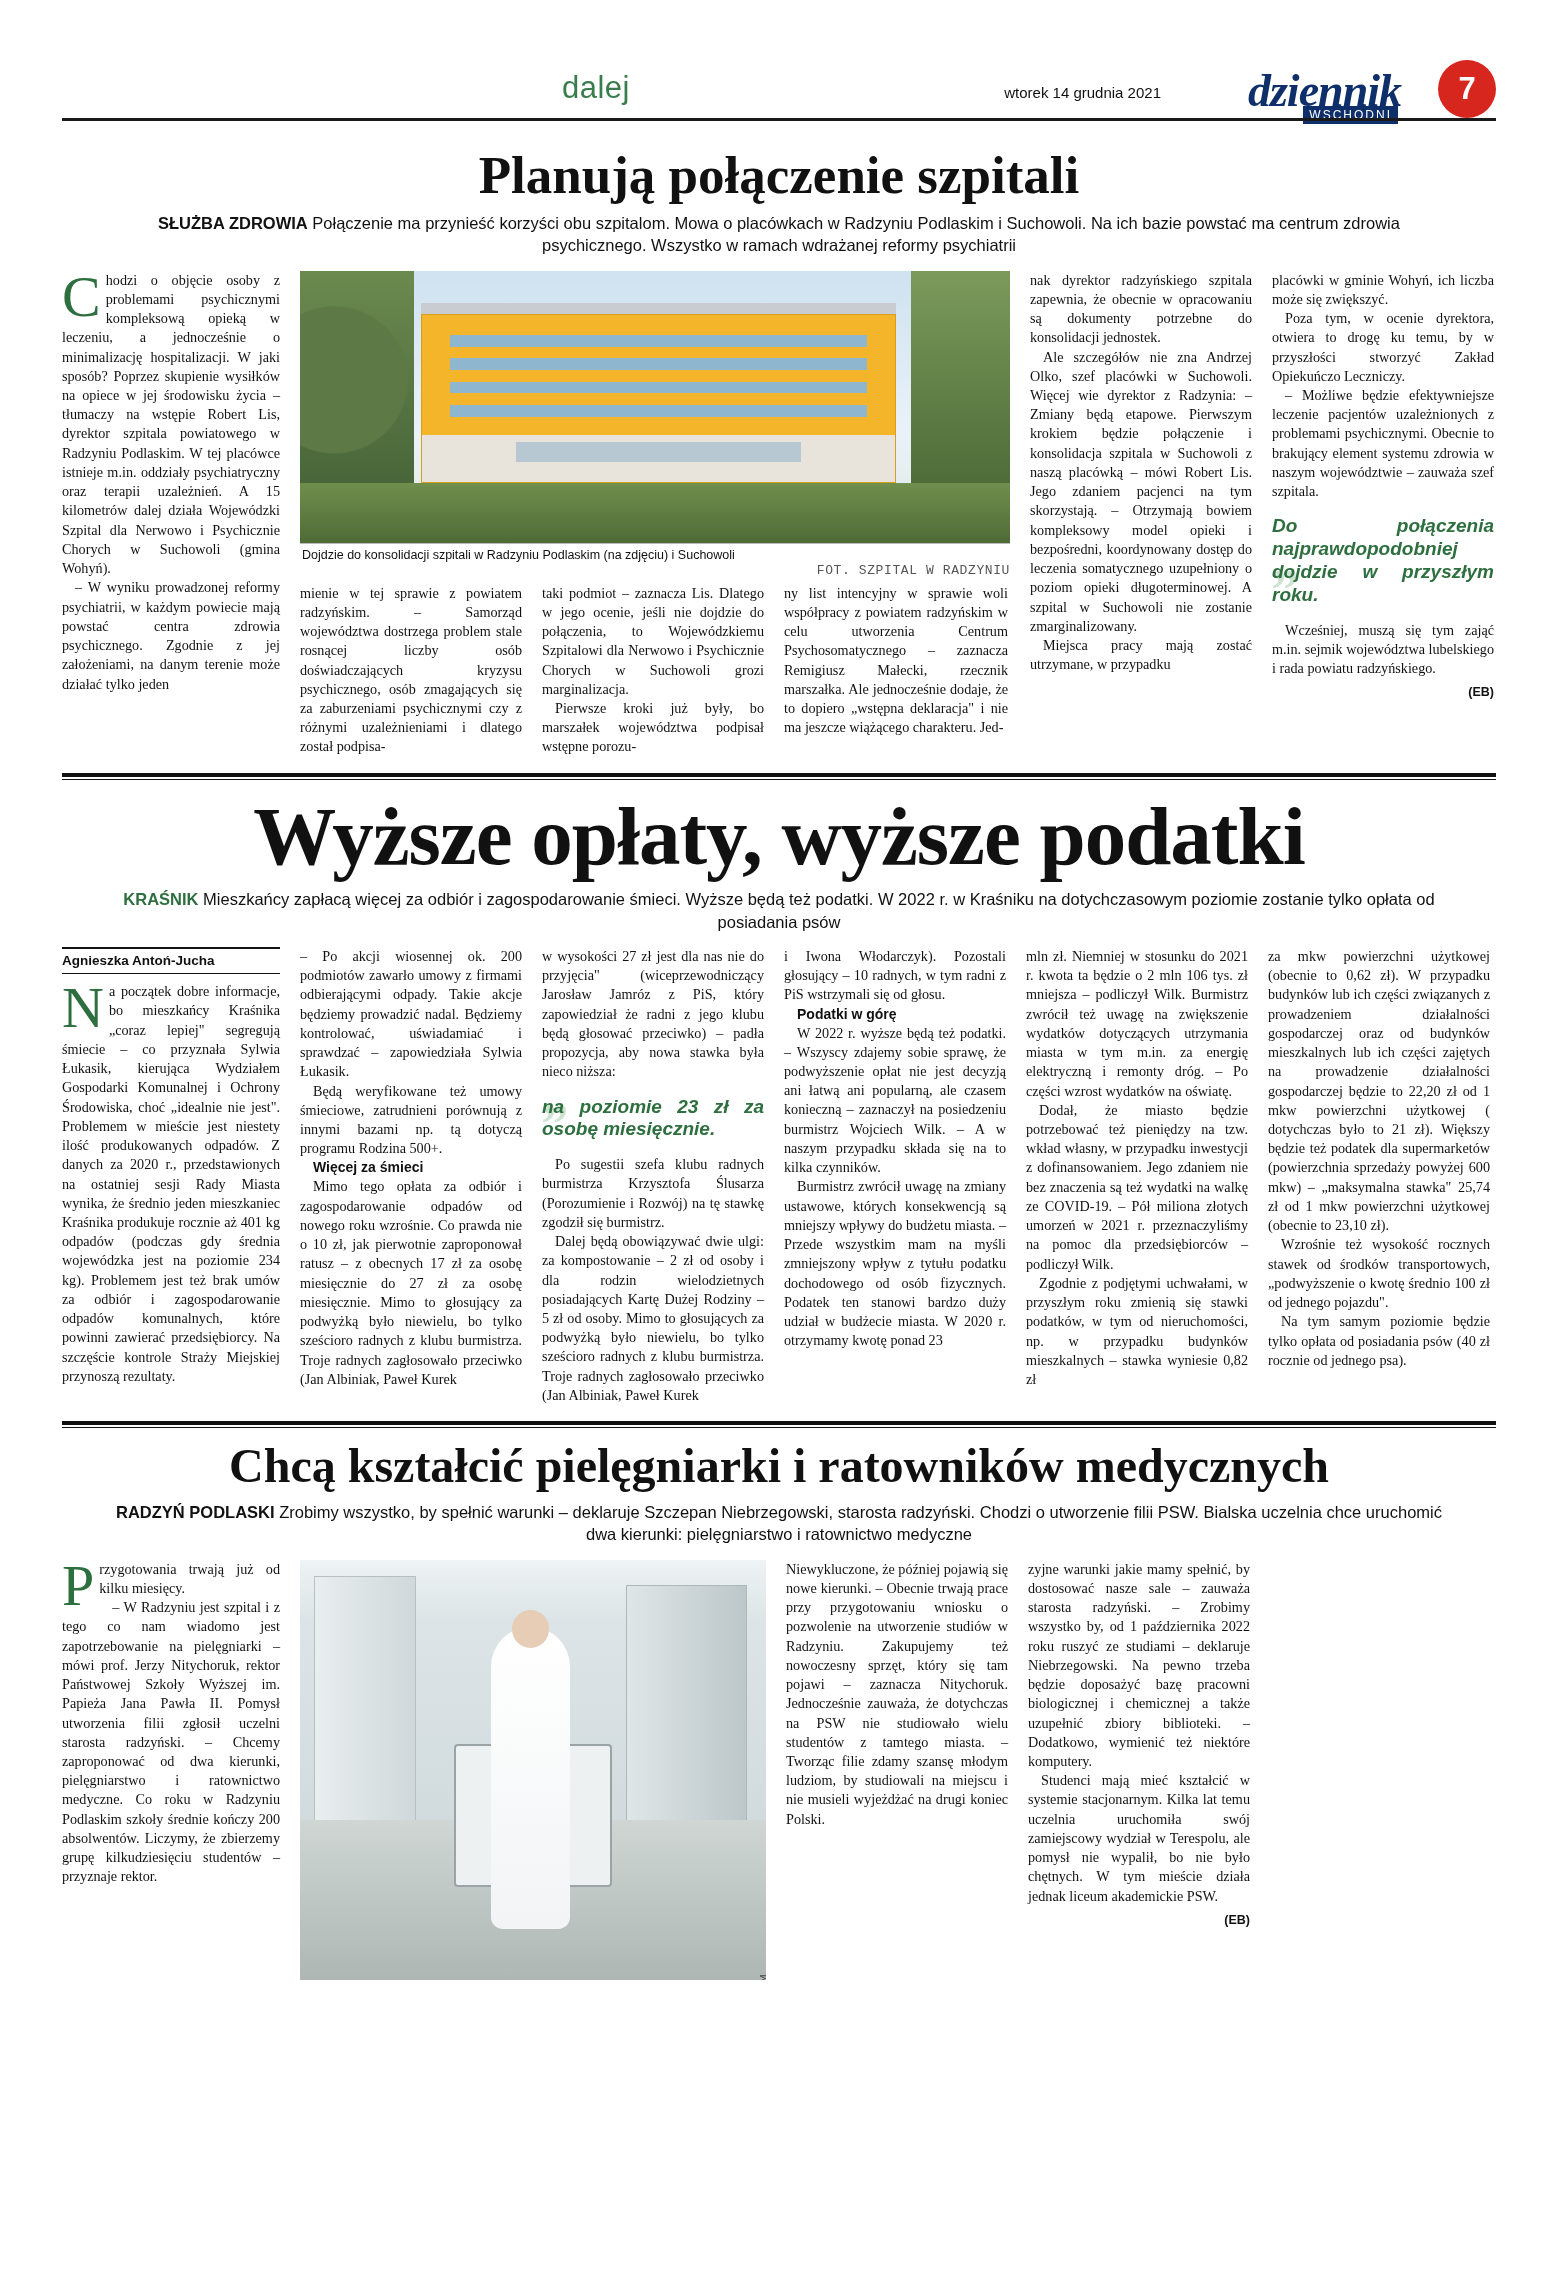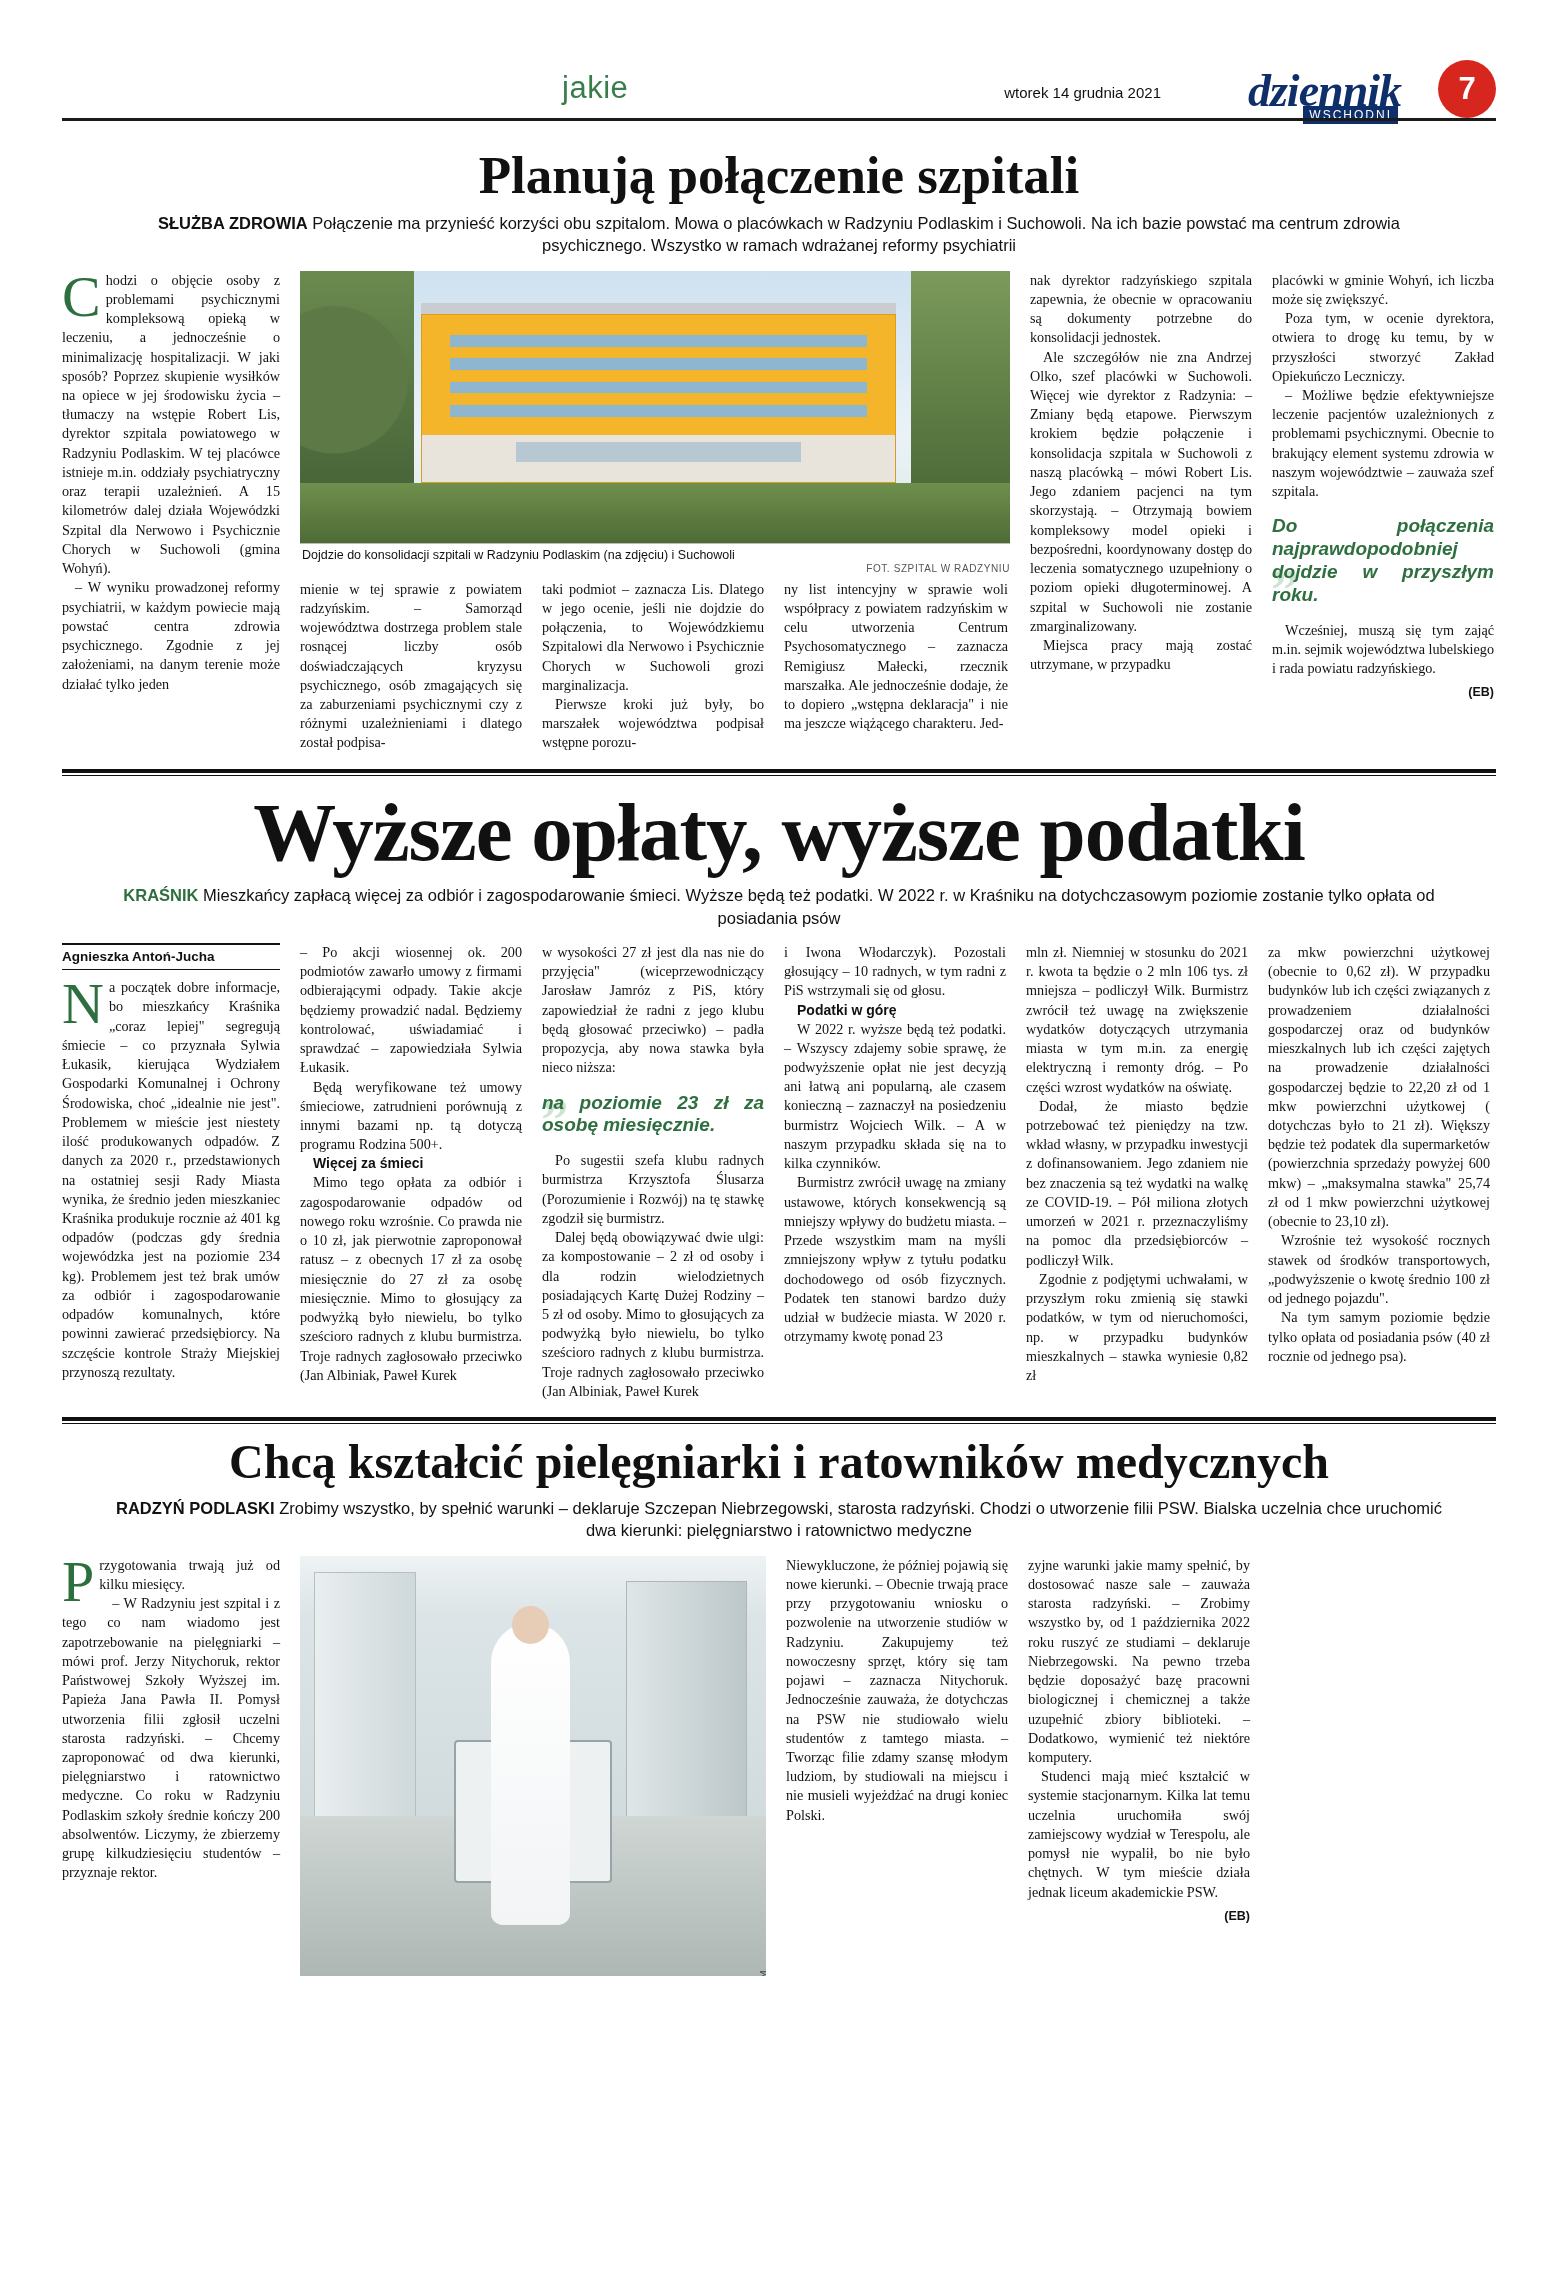--- a/index.html
+++ b/index.html
@@ -122,22 +122,22 @@
   .photo {
     width:100%; position:relative; overflow:hidden;
     background:#9fb7c9;
   }
   .cap {
     font-family:"Liberation Sans", sans-serif;
     font-size:12.5px; padding:4px 2px 1px 2px;
     border-top:1px solid #bbb;
   }
   .credit {
-    font-family:Liberation Sans, sans-serif;
-    font-size:10px; color:#555; text-align:right; letter-spacing:0.6px;
+    font-family:Liberation Mono, monospace;
+    font-size:13px; color:#555; text-align:right; letter-spacing:0.6px;
   }
   .vert-credit {
     position:absolute; right:-2px; bottom:6px;
     transform:rotate(-90deg); transform-origin:right bottom;
     font-family:"Liberation Sans", sans-serif;
     font-size:9.5px; color:#444; letter-spacing:0.6px; white-space:nowrap;
   }
 
   
   .hosp-sky { position:absolute; inset:0; background:linear-gradient(#cfe2f0,#eaf2f8 60%,#dfe9e2); }
@@ -175,21 +175,21 @@
   
   .sep-thick { height:4px; background:#111; margin:16px 0 0 0; }
   .sep-thin  { height:1px; background:#111; margin:2px 0 10px 0; }
 </style>
 </head>
 <body>
 
 <div class="page">
 
   <div class="masthead">
-    <div class="mast-region">jakie</div>
+    <div class="mast-region">dalej</div>
     <div class="mast-date">wtorek 14 grudnia 2021</div>
     <div class="mast-logo">dziennik</div>
     <div class="mast-logo-sub">WSCHODNI</div>
     <div class="mast-pagenum">7</div>
     <div class="mast-rule"></div>
   </div>
 
   <div>
     <h1 class="headline h-main">Planują połączenie szpitali</h1>
     <div class="lead">

